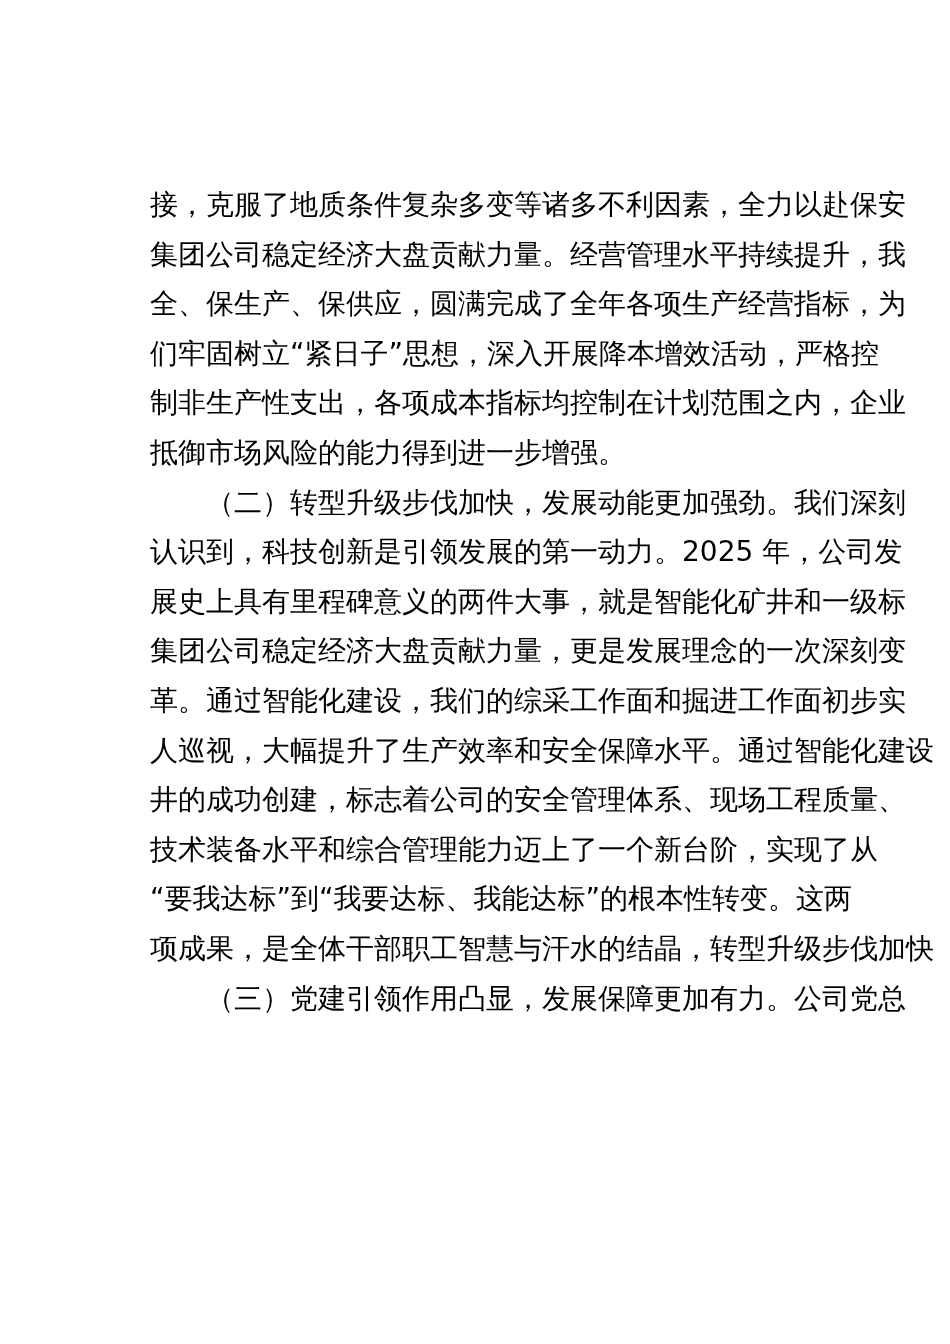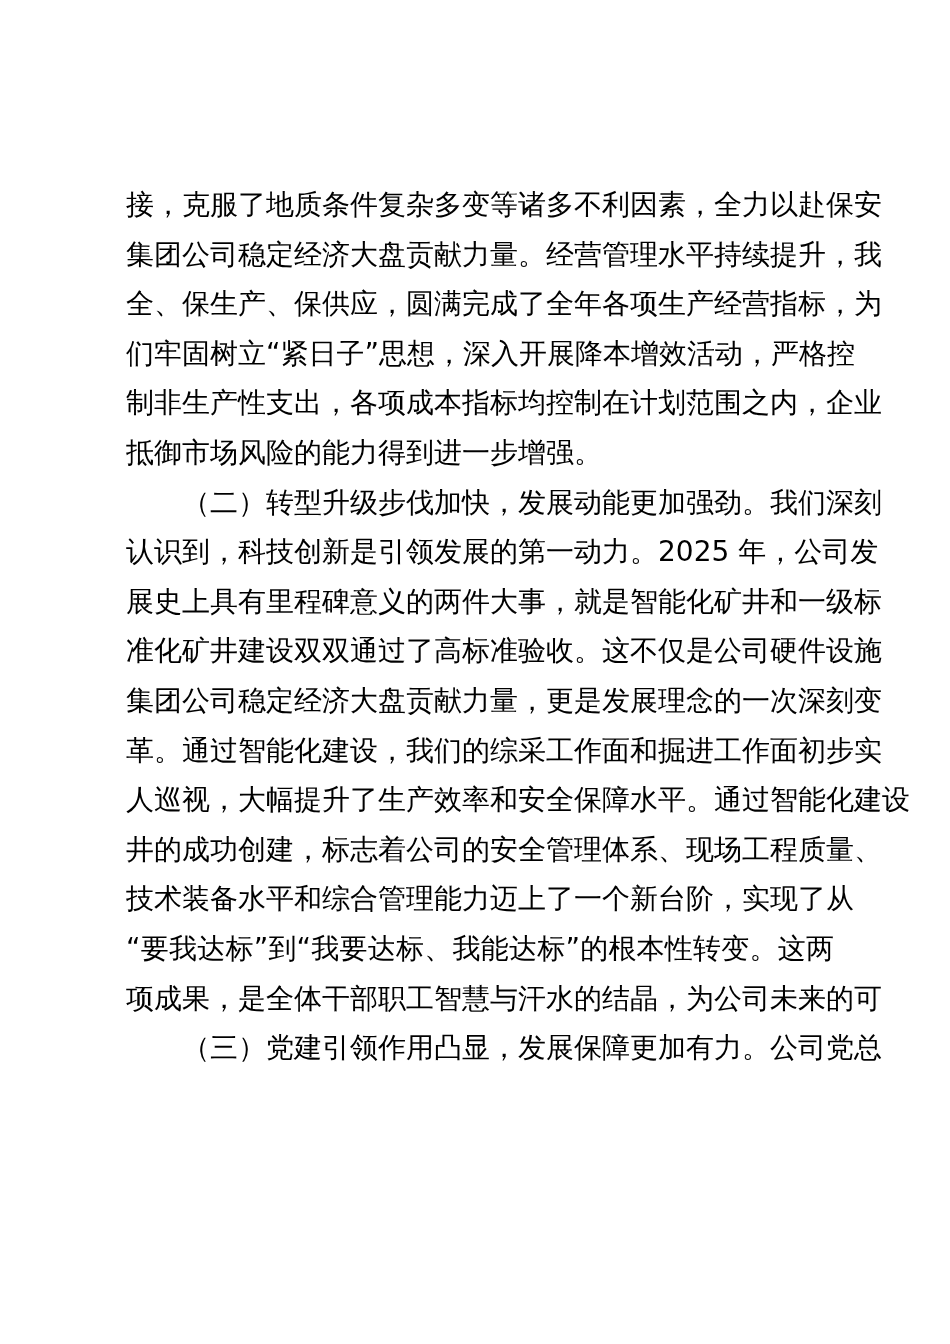--- a/index.html
+++ b/index.html
@@ -22,20 +22,21 @@
     width: 708px;
   }
   .line {
     height: 49.6px;
     line-height: 49.6px;
     font-size: 28px;
     white-space: nowrap;
     text-align: justify;
     text-align-last: justify;
     letter-spacing: 0;
+    margin-left: 24px;
   }
   .line.last {
     text-align-last: left;
   }
   .line.indent {
     padding-left: 56px;
   }
 </style>
 </head>
 <body>
@@ -47,26 +48,25 @@
     <div class="line">全、保生产、保供应，圆满完成了全年各项生产经营指标，为</div>
     <div class="line">们牢固树立“紧日子”思想，深入开展降本增效活动，严格控</div>
     <div class="line">制非生产性支出，各项成本指标均控制在计划范围之内，企业</div>
     <div class="line last">抵御市场风险的能力得到进一步增强。</div>
   </div>
 
   <div>
     <div class="line indent">（二）转型升级步伐加快，发展动能更加强劲。我们深刻</div>
     <div class="line">认识到，科技创新是引领发展的第一动力。2025 年，公司发</div>
     <div class="line">展史上具有里程碑意义的两件大事，就是智能化矿井和一级标</div>
-    <div class="line">准化矿井建设双双通过了高标准验收。这不仅是公司硬件设施</div>
     <div class="line">集团公司稳定经济大盘贡献力量，更是发展理念的一次深刻变</div>
     <div class="line">革。通过智能化建设，我们的综采工作面和掘进工作面初步实</div>
     <div class="line">人巡视，大幅提升了生产效率和安全保障水平。通过智能化建设</div>
     <div class="line">井的成功创建，标志着公司的安全管理体系、现场工程质量、</div>
     <div class="line">技术装备水平和综合管理能力迈上了一个新台阶，实现了从</div>
     <div class="line">“要我达标”到“我要达标、我能达标”的根本性转变。这两</div>
-    <div class="line">项成果，是全体干部职工智慧与汗水的结晶，为公司未来的可</div>
+    <div class="line">项成果，是全体干部职工智慧与汗水的结晶，转型升级步伐加快</div>
   </div>
 
   <div>
     <div class="line indent">（三）党建引领作用凸显，发展保障更加有力。公司党总</div>
   </div>
 </div>
 
 </body></html>

